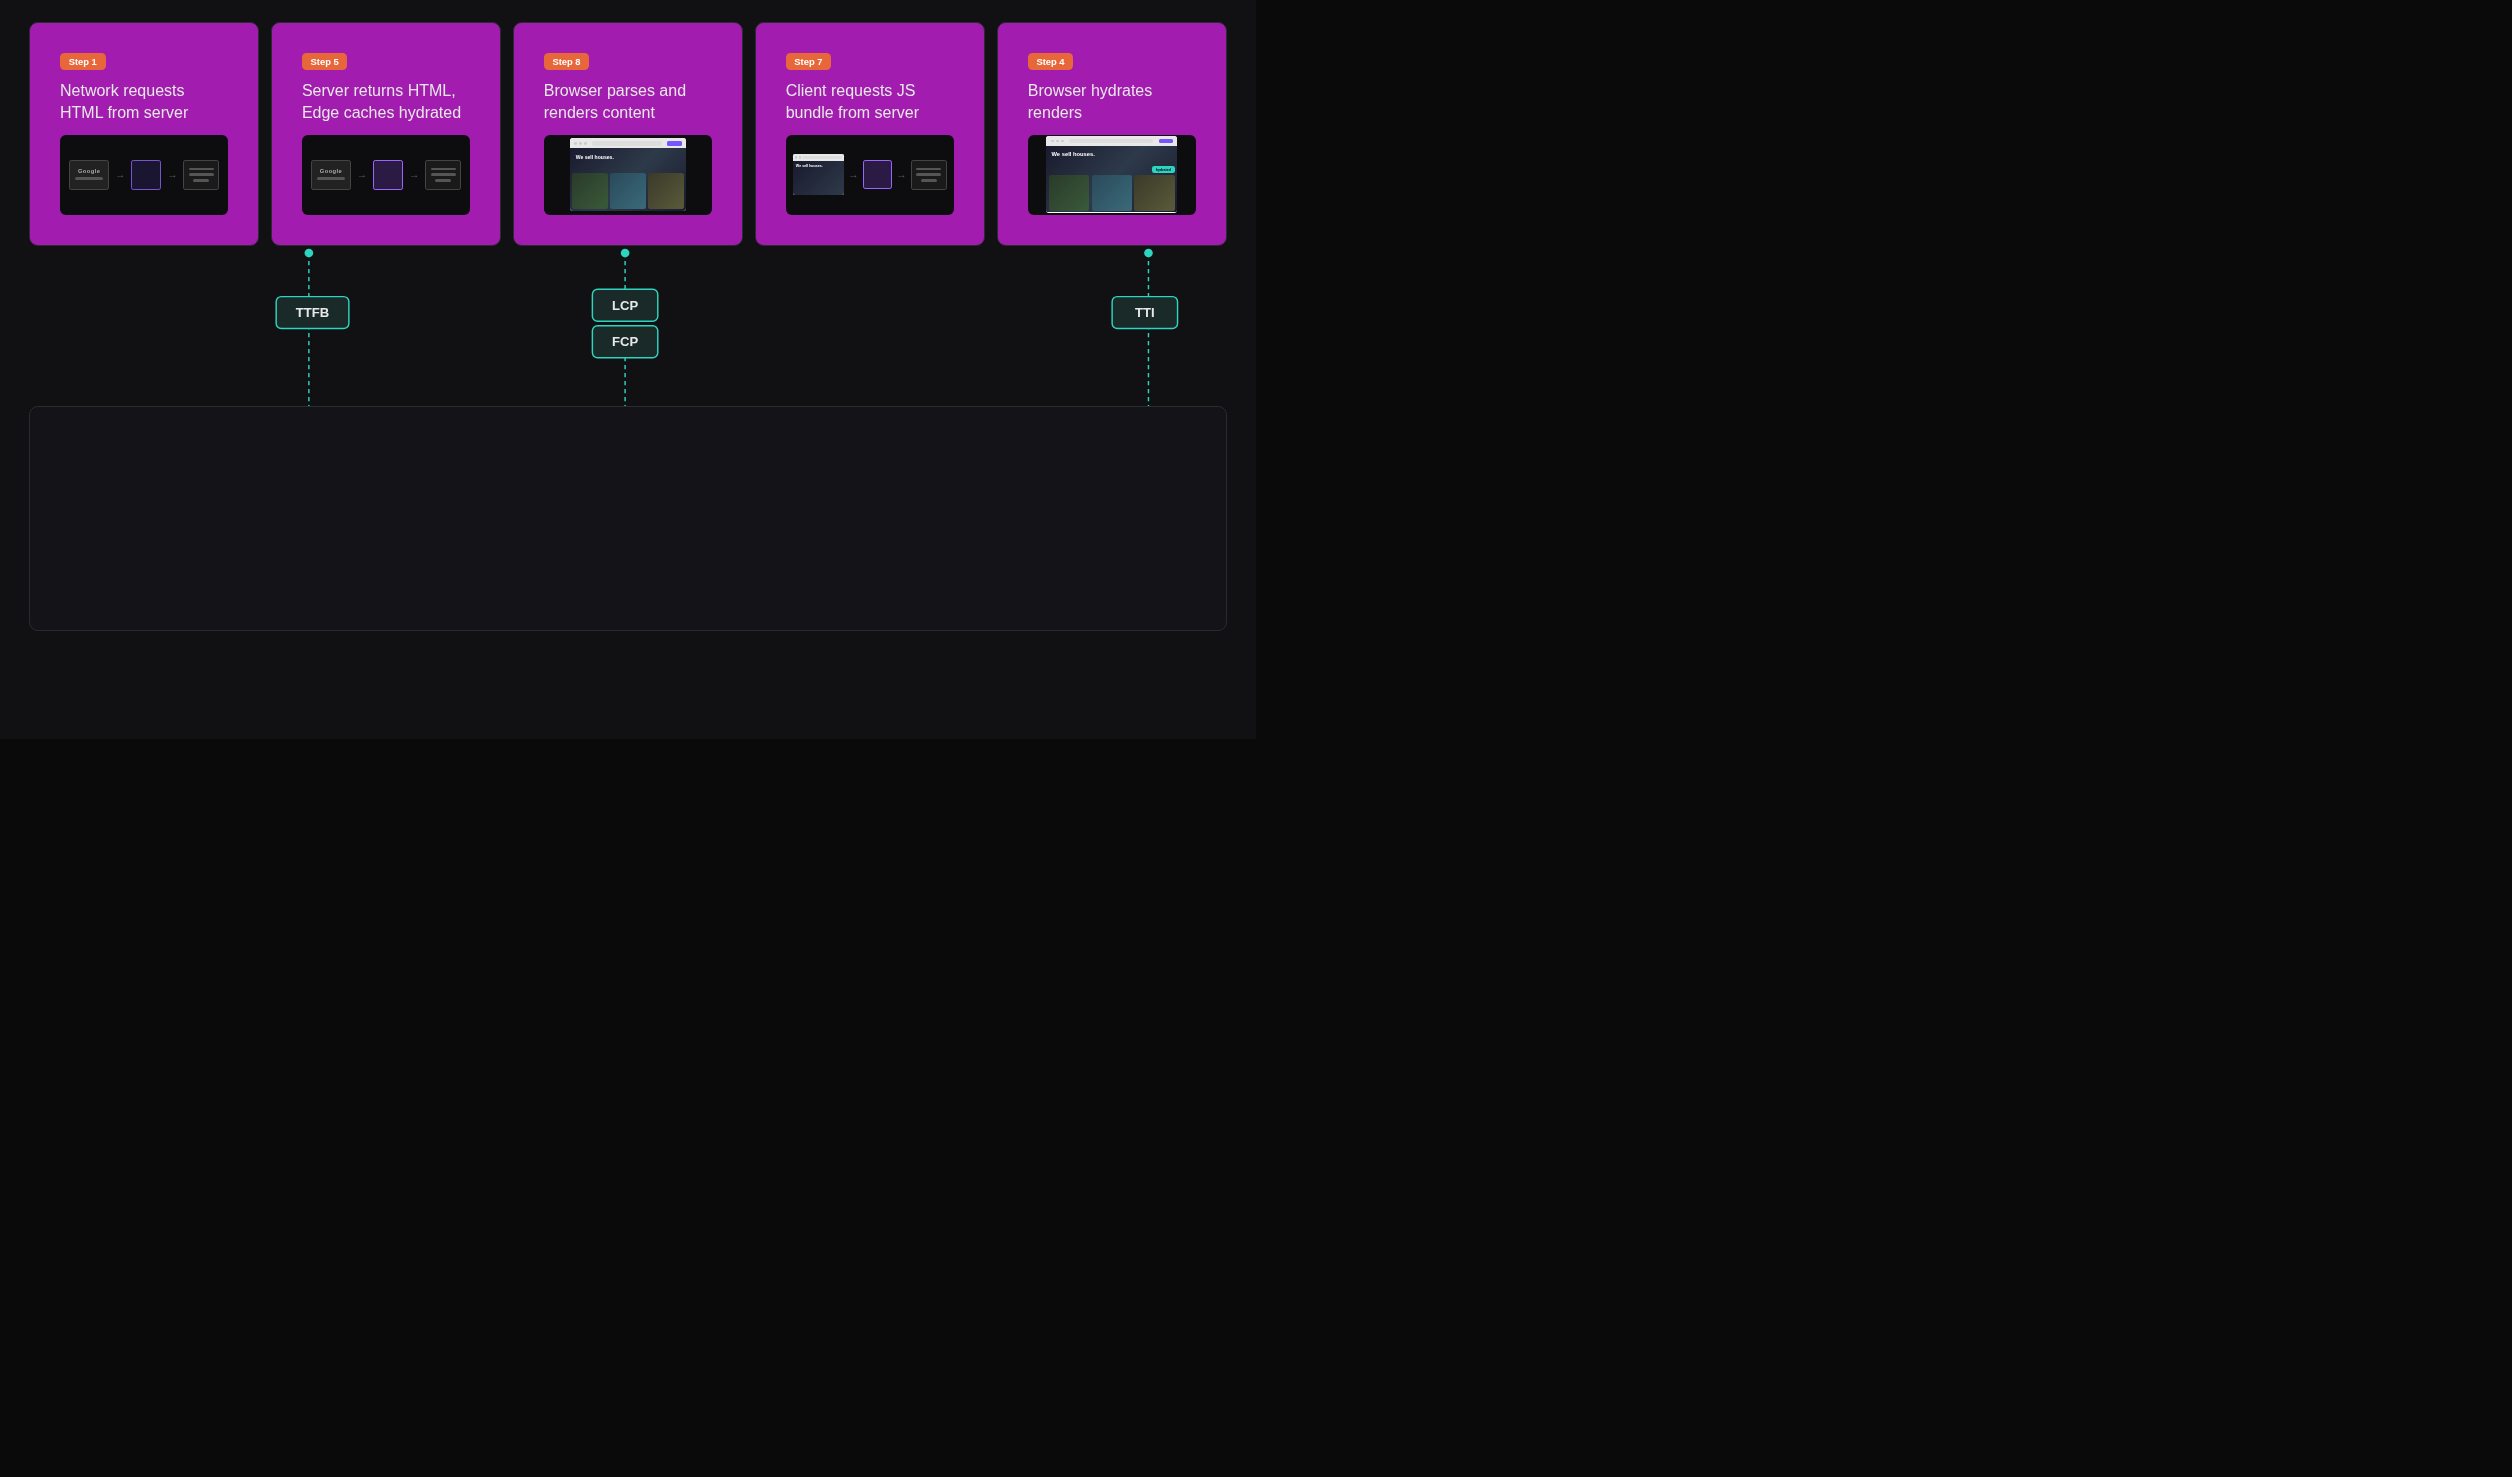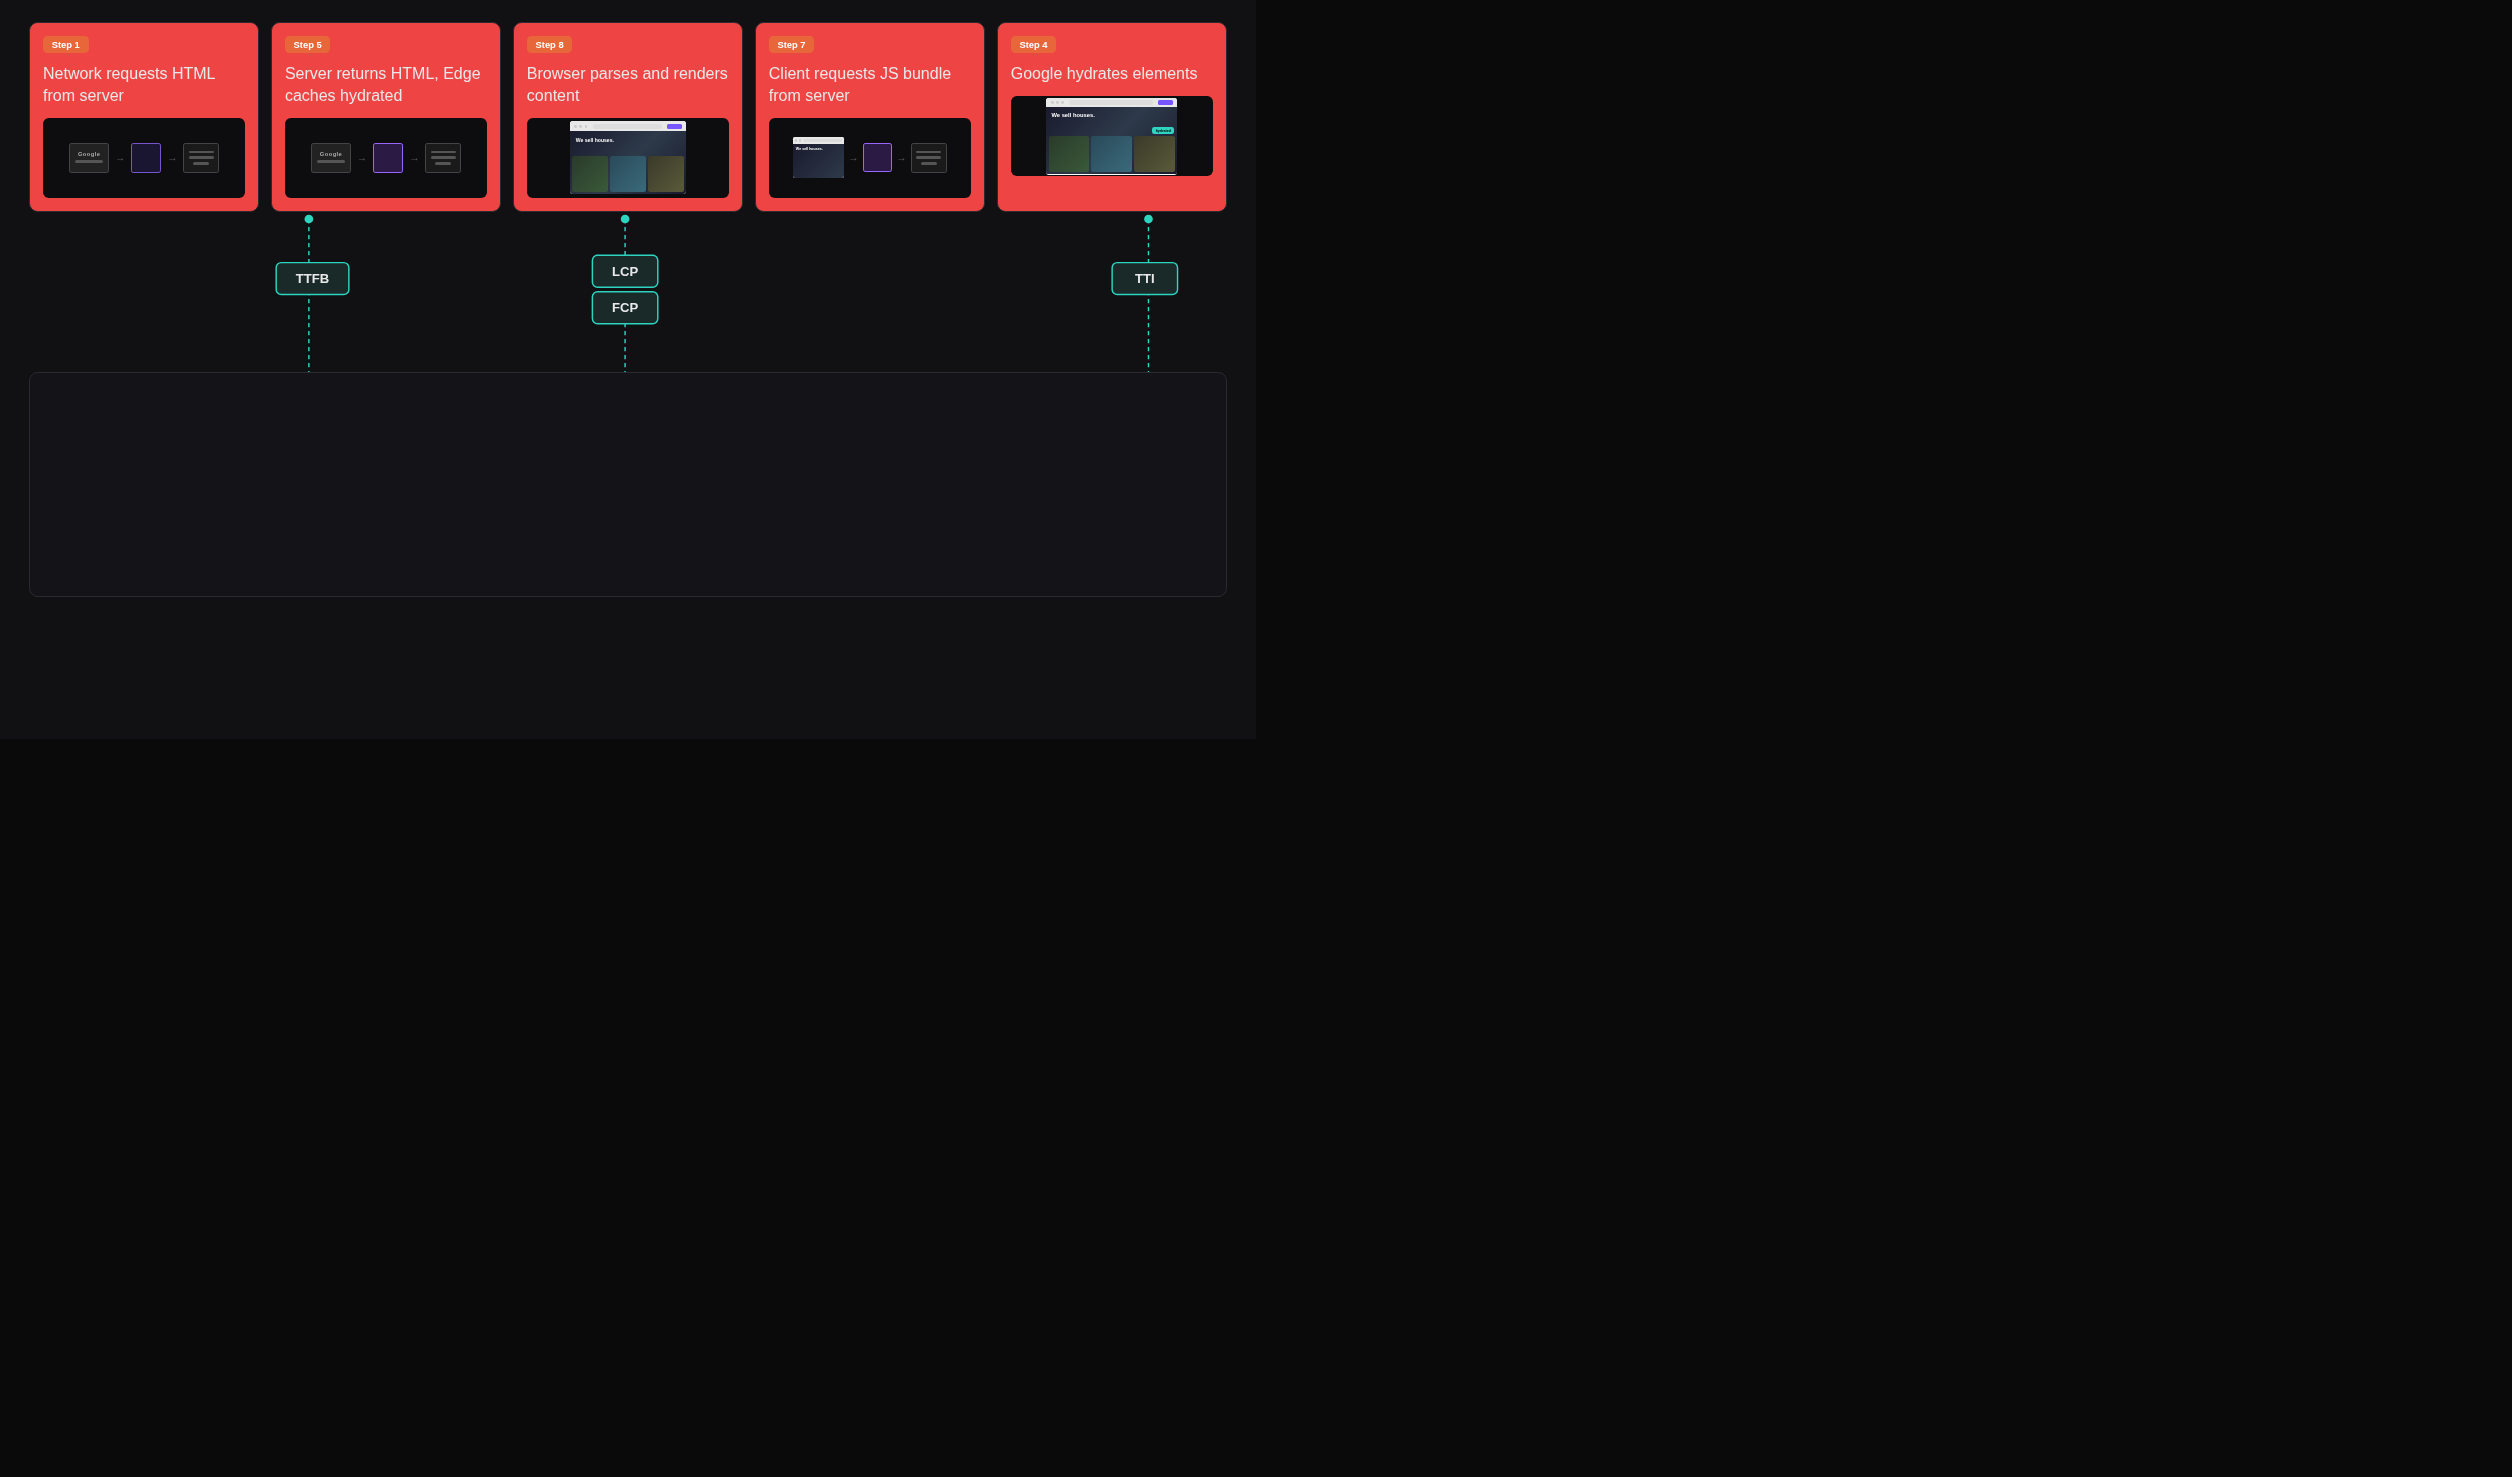--- a/index.html
+++ b/index.html
@@ -22,24 +22,24 @@
 
     
     .steps-row {
       display: flex;
       gap: 11.6px;
       margin-bottom: 0;
     }
 
     .step-card {
       flex: 1;
-      background: #ef4444;
+      background: #a21caf;
       border: 0.7px solid #2a2a30;
       border-radius: 8.7px;
-      padding: 13px;
+      padding: 30px;
       position: relative;
     }
 
     .step-badge {
       display: inline-block;
       background: #e8673a;
       color: #fff;
       font-size: 9.4px;
       font-weight: 600;
       padding: 2.9px 8.7px;
@@ -282,21 +282,21 @@
             <div class="diag-server-line"></div>
             <div class="diag-server-line"></div>
             <div class="diag-server-line" style="width:16px"></div>
           </div>
         </div>
       </div>
     </div>
 
     <div class="step-card">
       <span class="step-badge">Step 4</span>
-      <div class="step-title">Google hydrates elements</div>
+      <div class="step-title">Browser hydrates renders</div>
       <div class="step-illustration" style="justify-content: center;">
         <div class="browser-mock" style="width:131px; height:77px;">
           <div class="browser-bar" style="height:9.4px;">
             <div class="browser-dot"></div>
             <div class="browser-dot"></div>
             <div class="browser-dot"></div>
             <div style="flex:1; height:4.4px; background:#ddd; border-radius:2.2px; margin-left:2.9px;"></div>
             <div style="width:14.5px; height:4.4px; background:#7755ff; border-radius:1.5px; margin-left:2.9px;"></div>
           </div>
           <div class="browser-content">

